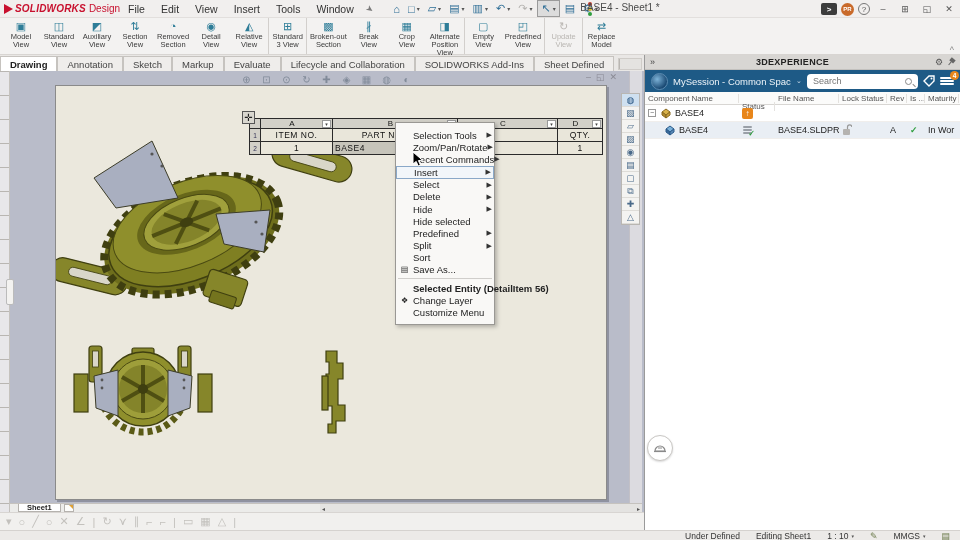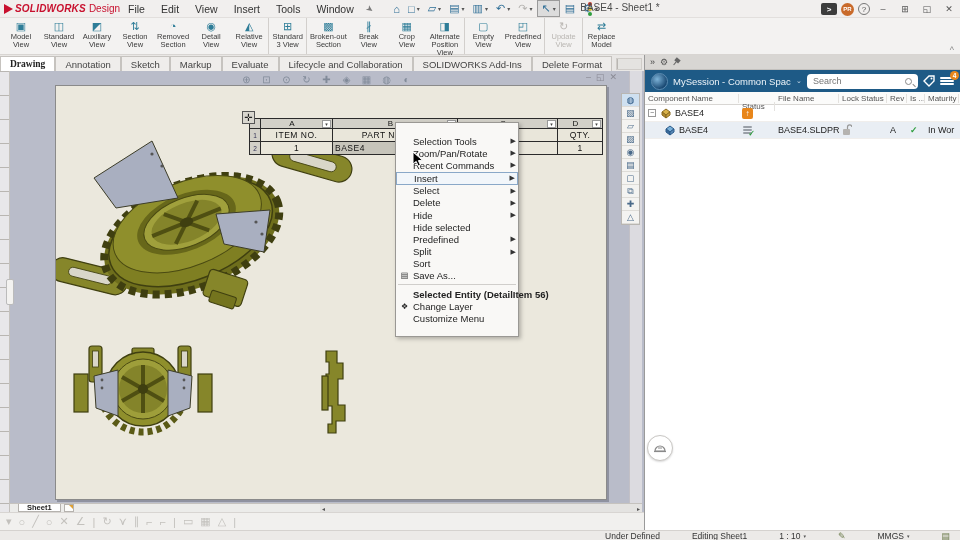--- a/index.html
+++ b/index.html
@@ -34,21 +34,21 @@
   .tb-btn { display:flex; flex-direction:column; align-items:center; min-width:38px; padding:2px 3px 0 3px; height:36px; }
   .tb-btn.grp { border-left:1px solid #d2cfcc; }
   .tb-btn .ticon { font-size:11px; line-height:12px; color:#2e7d98; }
   .tb-btn.dis .ticon, .tb-btn.dis .tlabel { color:#b9b6b2; }
   .tb-btn .tlabel { font-size:7.5px; line-height:8px; color:#3a3a3a; text-align:center; white-space:pre-line; margin-top:1px; }
   .tb-collapse { position:absolute; right:6px; bottom:1px; color:#888; font-size:9px; }
 
   
   .tabrow { position:absolute; left:0; top:55px; width:644px; height:16px; background:#e9e7e5; display:flex; align-items:flex-end; z-index:28; }
   .tab { padding:2px 9px; font-size:9.5px; color:#444; border:1px solid #c6c3bf; border-bottom:none; background:#efedeb; height:15px; display:flex; align-items:center; }
-  .tab.active { background:#ffffff; font-weight:bold; color:#222;font-family:Liberation Serif, serif; }
+  .tab.active { background:#ffffff; font-weight:bold; color:#222; }
   .hruler { flex:1; height:12px; margin:0 2px 1px 4px; background:#e4e3e0; border:1px solid #cfccc8; position:relative;
             background-image:repeating-linear-gradient(90deg,#b9b6b2 0 1px,transparent 1px 24px); }
 
   
   .canvas { position:absolute; left:0; top:71px; width:644px; height:441px; background:#b9bcc9; overflow:hidden; }
   .vruler { position:absolute; left:0; top:0; width:10px; height:441px; background:#e8e7ea; border-right:1px solid #c5c2be;
             background-image:repeating-linear-gradient(180deg,#b9b6b2 0 1px,transparent 1px 24px); }
   .panel-handle { position:absolute; left:6px; top:208px; width:8px; height:26px; background:#f3f2f0; border:1px solid #bbb; border-radius:2px; }
   .headsup { position:absolute; left:238px; top:1px; display:flex; gap:3px; opacity:.5; }
   .hu { width:17px; height:14px; display:flex; align-items:center; justify-content:center; color:#4a5a6a; font-size:10px; }
@@ -67,21 +67,21 @@
   .bom table { border-collapse:collapse; }
   .bom td { border:1px solid #2a2a2a; background:#e9e6da; text-align:center; padding:0 2px; height:13px; letter-spacing:.5px; color:#111; }
   .bom tr.letters td { background:#d2d0c8; height:10px; font-size:8px; letter-spacing:0; padding:0 1px; }
   .bom td.rownum { width:11px; background:#d2d0c8; font-size:6.5px; color:#335; padding:0; letter-spacing:0; }
   .bom td.sel { background:#c6c4ba; text-align:left; }
   .lettercell { display:flex; align-items:center; justify-content:space-between; }
   .ddbox { width:9px; height:8px; background:#fff; border:1px solid #999; font-size:5px; line-height:7px; color:#444; text-align:center; }
   .bom-handle { position:absolute; left:-7px; top:-7px; width:13px; height:13px; background:#d9d7cf; border:1px solid #555; color:#222; font-size:10px; line-height:11px; text-align:center; z-index:3; }
 
   
-  .ctxmenu { position:absolute; left:395px; top:51px; width:124px; background:#f9f8f6; border:1px solid #9a9894; box-shadow:2px 2px 4px rgba(0,0,0,.25); z-index:10; padding:12px 0; }
+  .ctxmenu { position:absolute; left:395px; top:51px; width:100px; background:#f9f8f6; border:1px solid #9a9894; box-shadow:2px 2px 4px rgba(0,0,0,.25); z-index:10; padding:6px 0; }
   .cm-item { display:flex; align-items:center; height:12.2px; font-size:9.5px; color:#222; padding:0 2px 0 0; position:relative; }
   .cm-item .cm-ic { width:17px; text-align:center; font-size:8px; flex:none; }
   .cm-item .cm-label { flex:1; white-space:nowrap; }
   .cm-item .cm-arrow { width:10px; text-align:right; font-size:7px; color:#333; }
   .cm-item.boxed { border:1px solid #8aa8c8; background:#f2f6fa; height:13px; }
   .cm-item.header { font-weight:bold; height:12px; }
   .cm-item.sep { height:3px; border-top:1px solid #d0cecb; margin:2px 2px 1px 2px; }
   .ghostmenu { position:absolute; left:508px; top:86px; width:120px; background:#f2f1ec; border:1px solid #cfccc6; opacity:.6; z-index:9; padding:4px 0; }
   .ghostmenu .g-item { height:15px; font-size:9.5px; color:#b8b5ad; padding-left:16px; display:flex; align-items:center; }
   .cursor { position:absolute; left:412px; top:80px; z-index:12; }
@@ -91,21 +91,21 @@
   .sheettab { background:#fff; border:1px solid #b5b2ae; border-top:none; font-size:7.5px; font-weight:bold; color:#222; padding:0 8px; margin-left:8px; display:flex; align-items:center; }
   .addsheet { width:10px; height:8px; background:#fdfdfb; border:1px solid #b5b2ae; margin-left:3px; position:relative; }
   .addsheet::after { content:""; position:absolute; right:0; top:0; border-left:4px solid transparent; border-top:4px solid #e0a030; }
   .hscroll { position:absolute; left:320px; top:432px; width:322px; height:9px; background:#e4e3e1; border-top:1px solid #c5c2be; display:flex; justify-content:space-between; align-items:center; font-size:6px; color:#555; padding:0 2px; }
 
   
   .sketchbar { position:absolute; left:0; top:512px; width:644px; height:18px; background:#f1f0ee; border-top:1px solid #d8d5d2; display:flex; align-items:center; padding-left:6px; gap:7px; }
   .sk { color:#c3c1bd; font-size:11px; }
 
   
-  .statusbar { position:absolute; left:0; top:530px; width:960px; height:10px; background:#eceae8; border-top:1px solid #d5d2cf; display:flex; justify-content:flex-end; align-items:center; gap:32px; padding-right:10px; z-index:40; font-size:8.5px; color:#333; }
+  .statusbar { position:absolute; left:0; top:530px; width:960px; height:10px; background:#eceae8; border-top:1px solid #d5d2cf; display:flex; justify-content:flex-end; align-items:center; gap:16px; padding-right:10px; z-index:40; font-size:8.5px; color:#333; }
   .sb-item { display:flex; align-items:center; gap:3px; }
   .sb-item .dd { font-size:5px; color:#555; }
   .sb-item.ic { color:#6a7a4a; font-size:9px; }
 
   
   .rpanel { position:absolute; left:644px; top:55px; width:316px; height:475px; background:#ffffff; border-left:1px solid #9a9a9a; z-index:20; }
   .rp-header { height:15px; background:#d8d6d3; display:flex; align-items:center; padding:0 5px; border-bottom:1px solid #c2c0bd; }
   .rp-header .chev { font-size:9px; color:#444; }
   .rp-header .rp-title { flex:1; text-align:center; font-weight:bold; font-size:9px; color:#222; letter-spacing:.3px; }
   .rp-header .hic { color:#555; font-size:9px; margin-left:5px; }
@@ -306,21 +306,21 @@
 <div class="tabrow">
   <div style="display:flex; align-items:flex-end;">
 
   <div class="tab active">Drawing</div>
       <div class="tab">Annotation</div>
       <div class="tab">Sketch</div>
       <div class="tab">Markup</div>
       <div class="tab">Evaluate</div>
       <div class="tab">Lifecycle and Collaboration</div>
       <div class="tab">SOLIDWORKS Add-Ins</div>
-      <div class="tab">Delete Format</div>
+      <div class="tab">Sheet Defined</div>
     </div>
   <div class="hruler">
     
   </div>
 </div>
 
 <div class="canvas">
   <div class="vruler"></div>
   <div class="panel-handle"></div>
 
@@ -630,20 +630,21 @@
       <span class="dd">▾</span>
     </span>
     <span class="sb-item ic">
       <span>▤</span>
     </span>
   </div>
 
 <div class="rpanel">
   <div class="rp-header">
     <span class="chev">»</span>
+    <span class="rp-title">3DEXPERIENCE</span>
     <span class="hic">⚙</span>
     <span class="hic"><span class="pinicon"></span></span>
   </div>
   <div class="bluebar">
     <span class="rp-avatar"></span>
     <span class="session">MySession - Common Space (DS - ...</span>
     <span class="session-chev">⌄</span>
     <span class="searchpill">
       <input placeholder="Search" style="">
       <span class="mag"></span>

